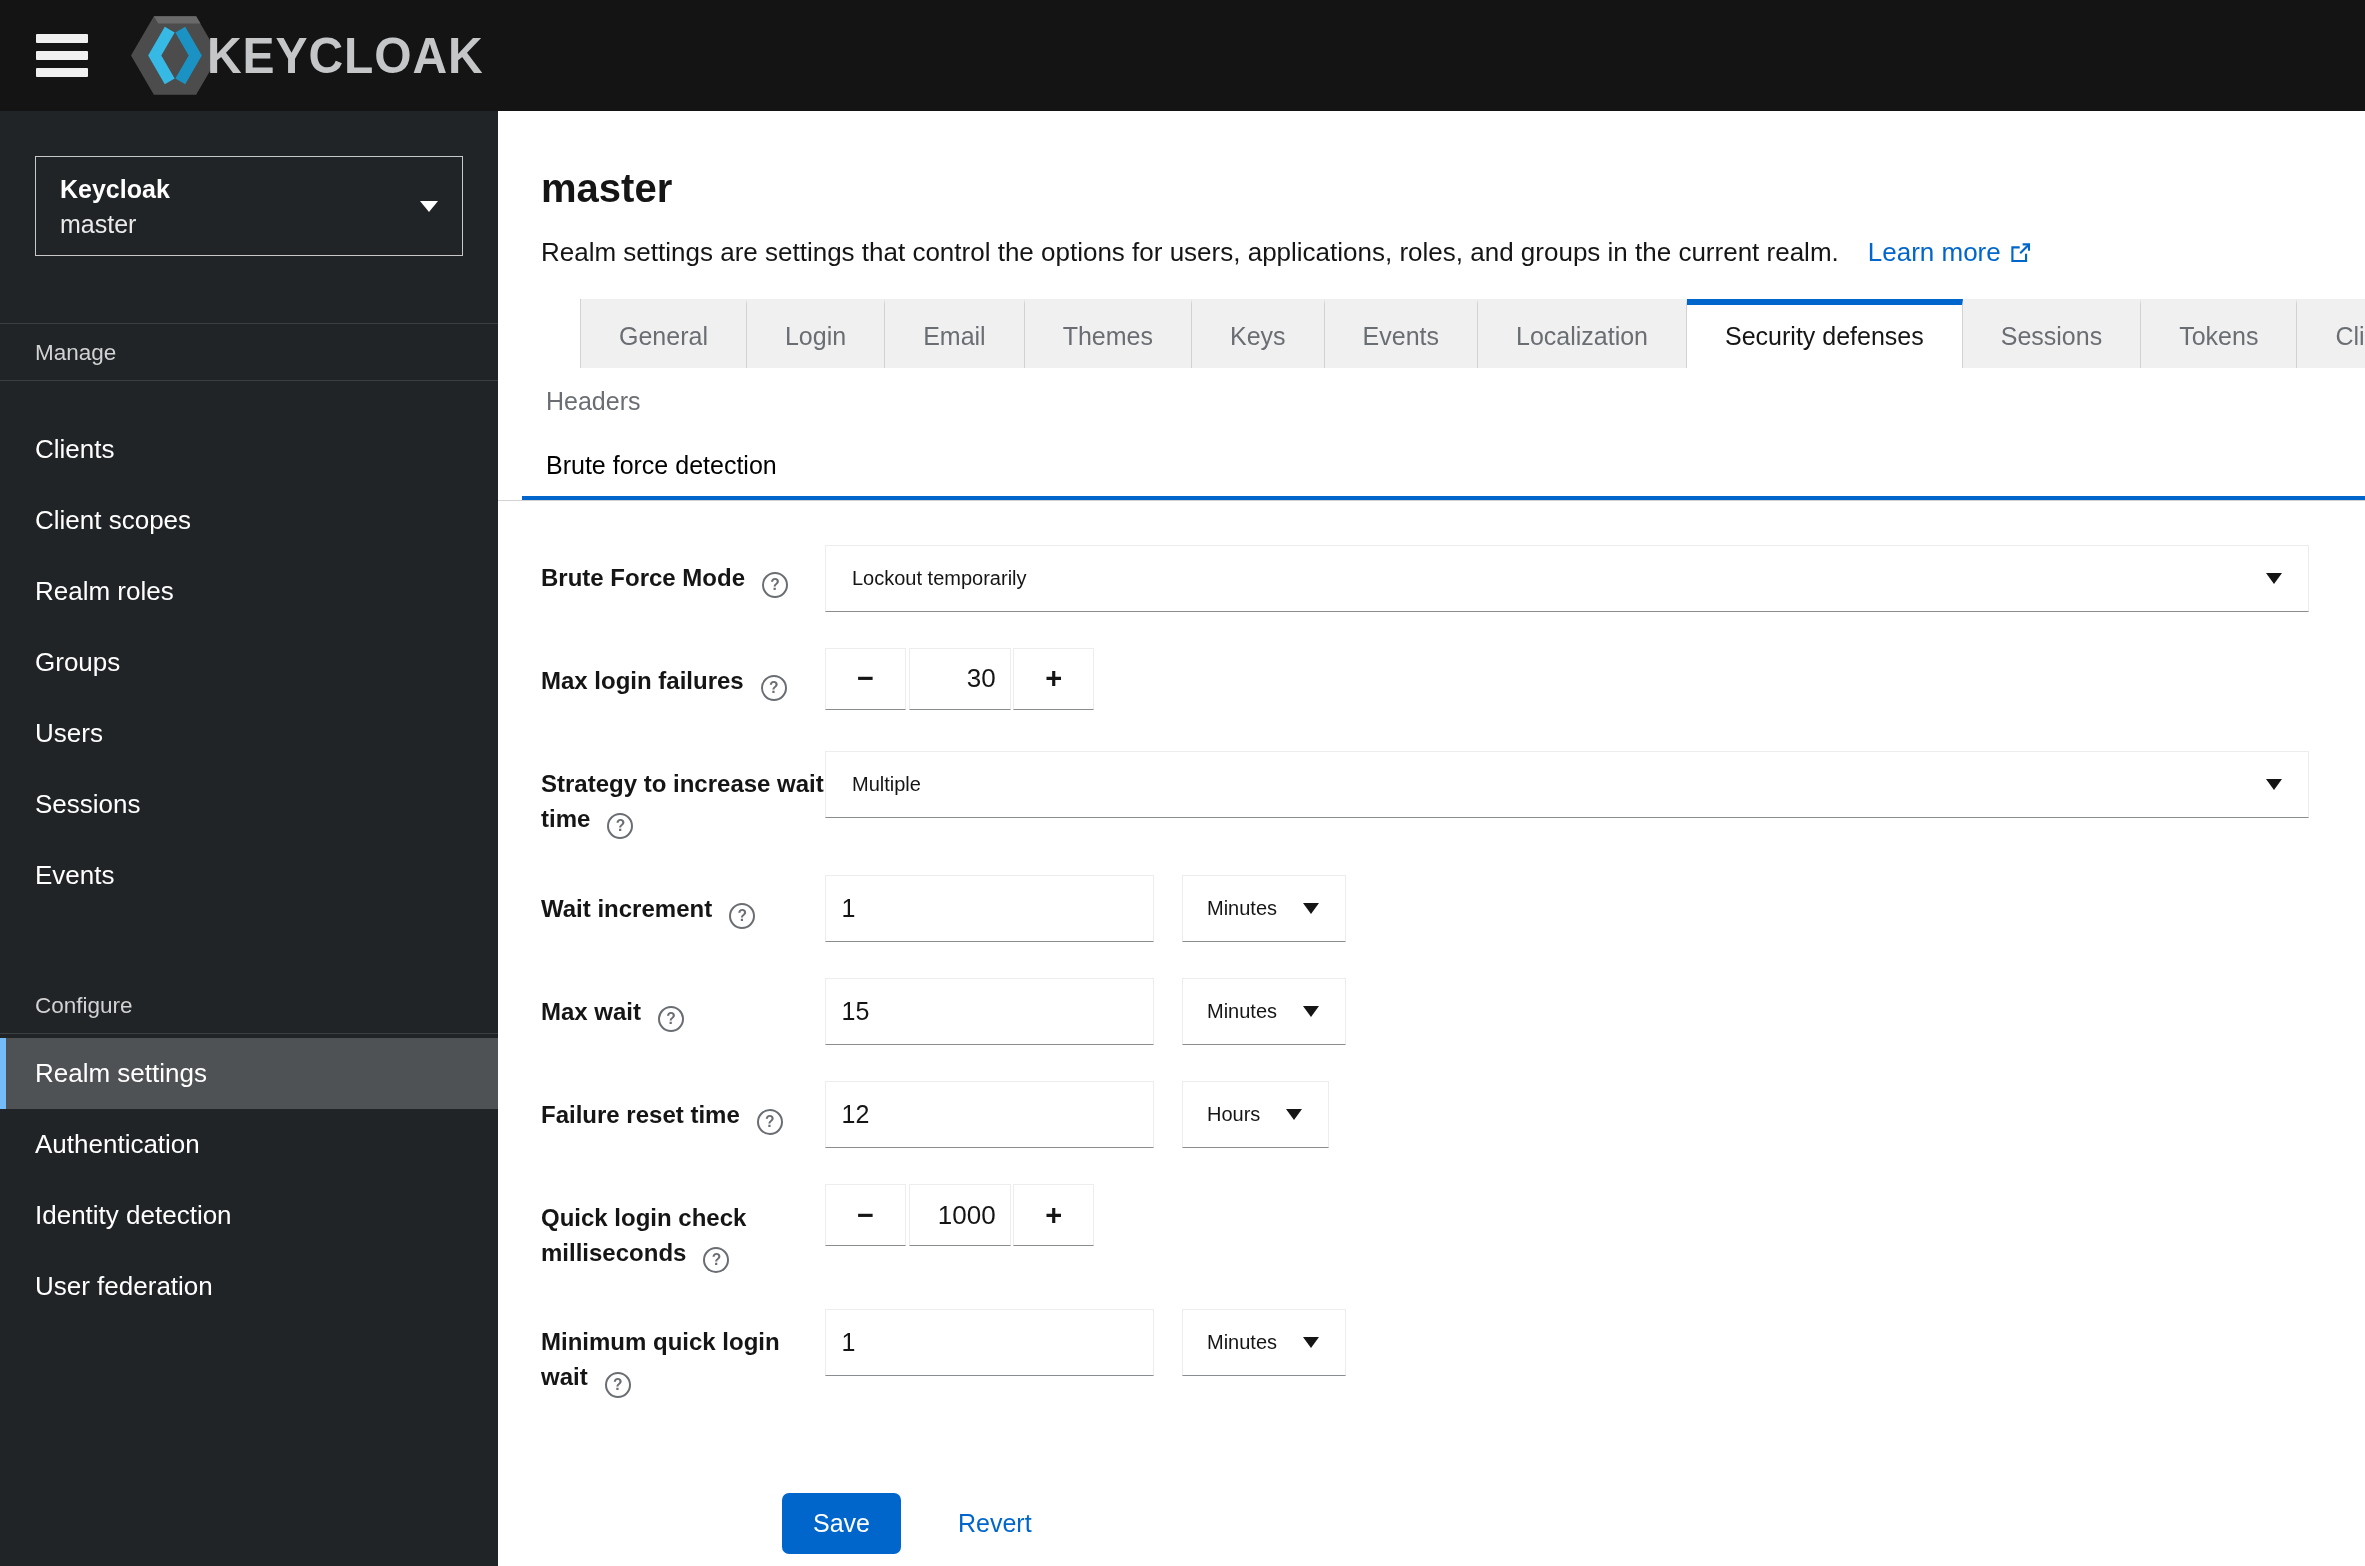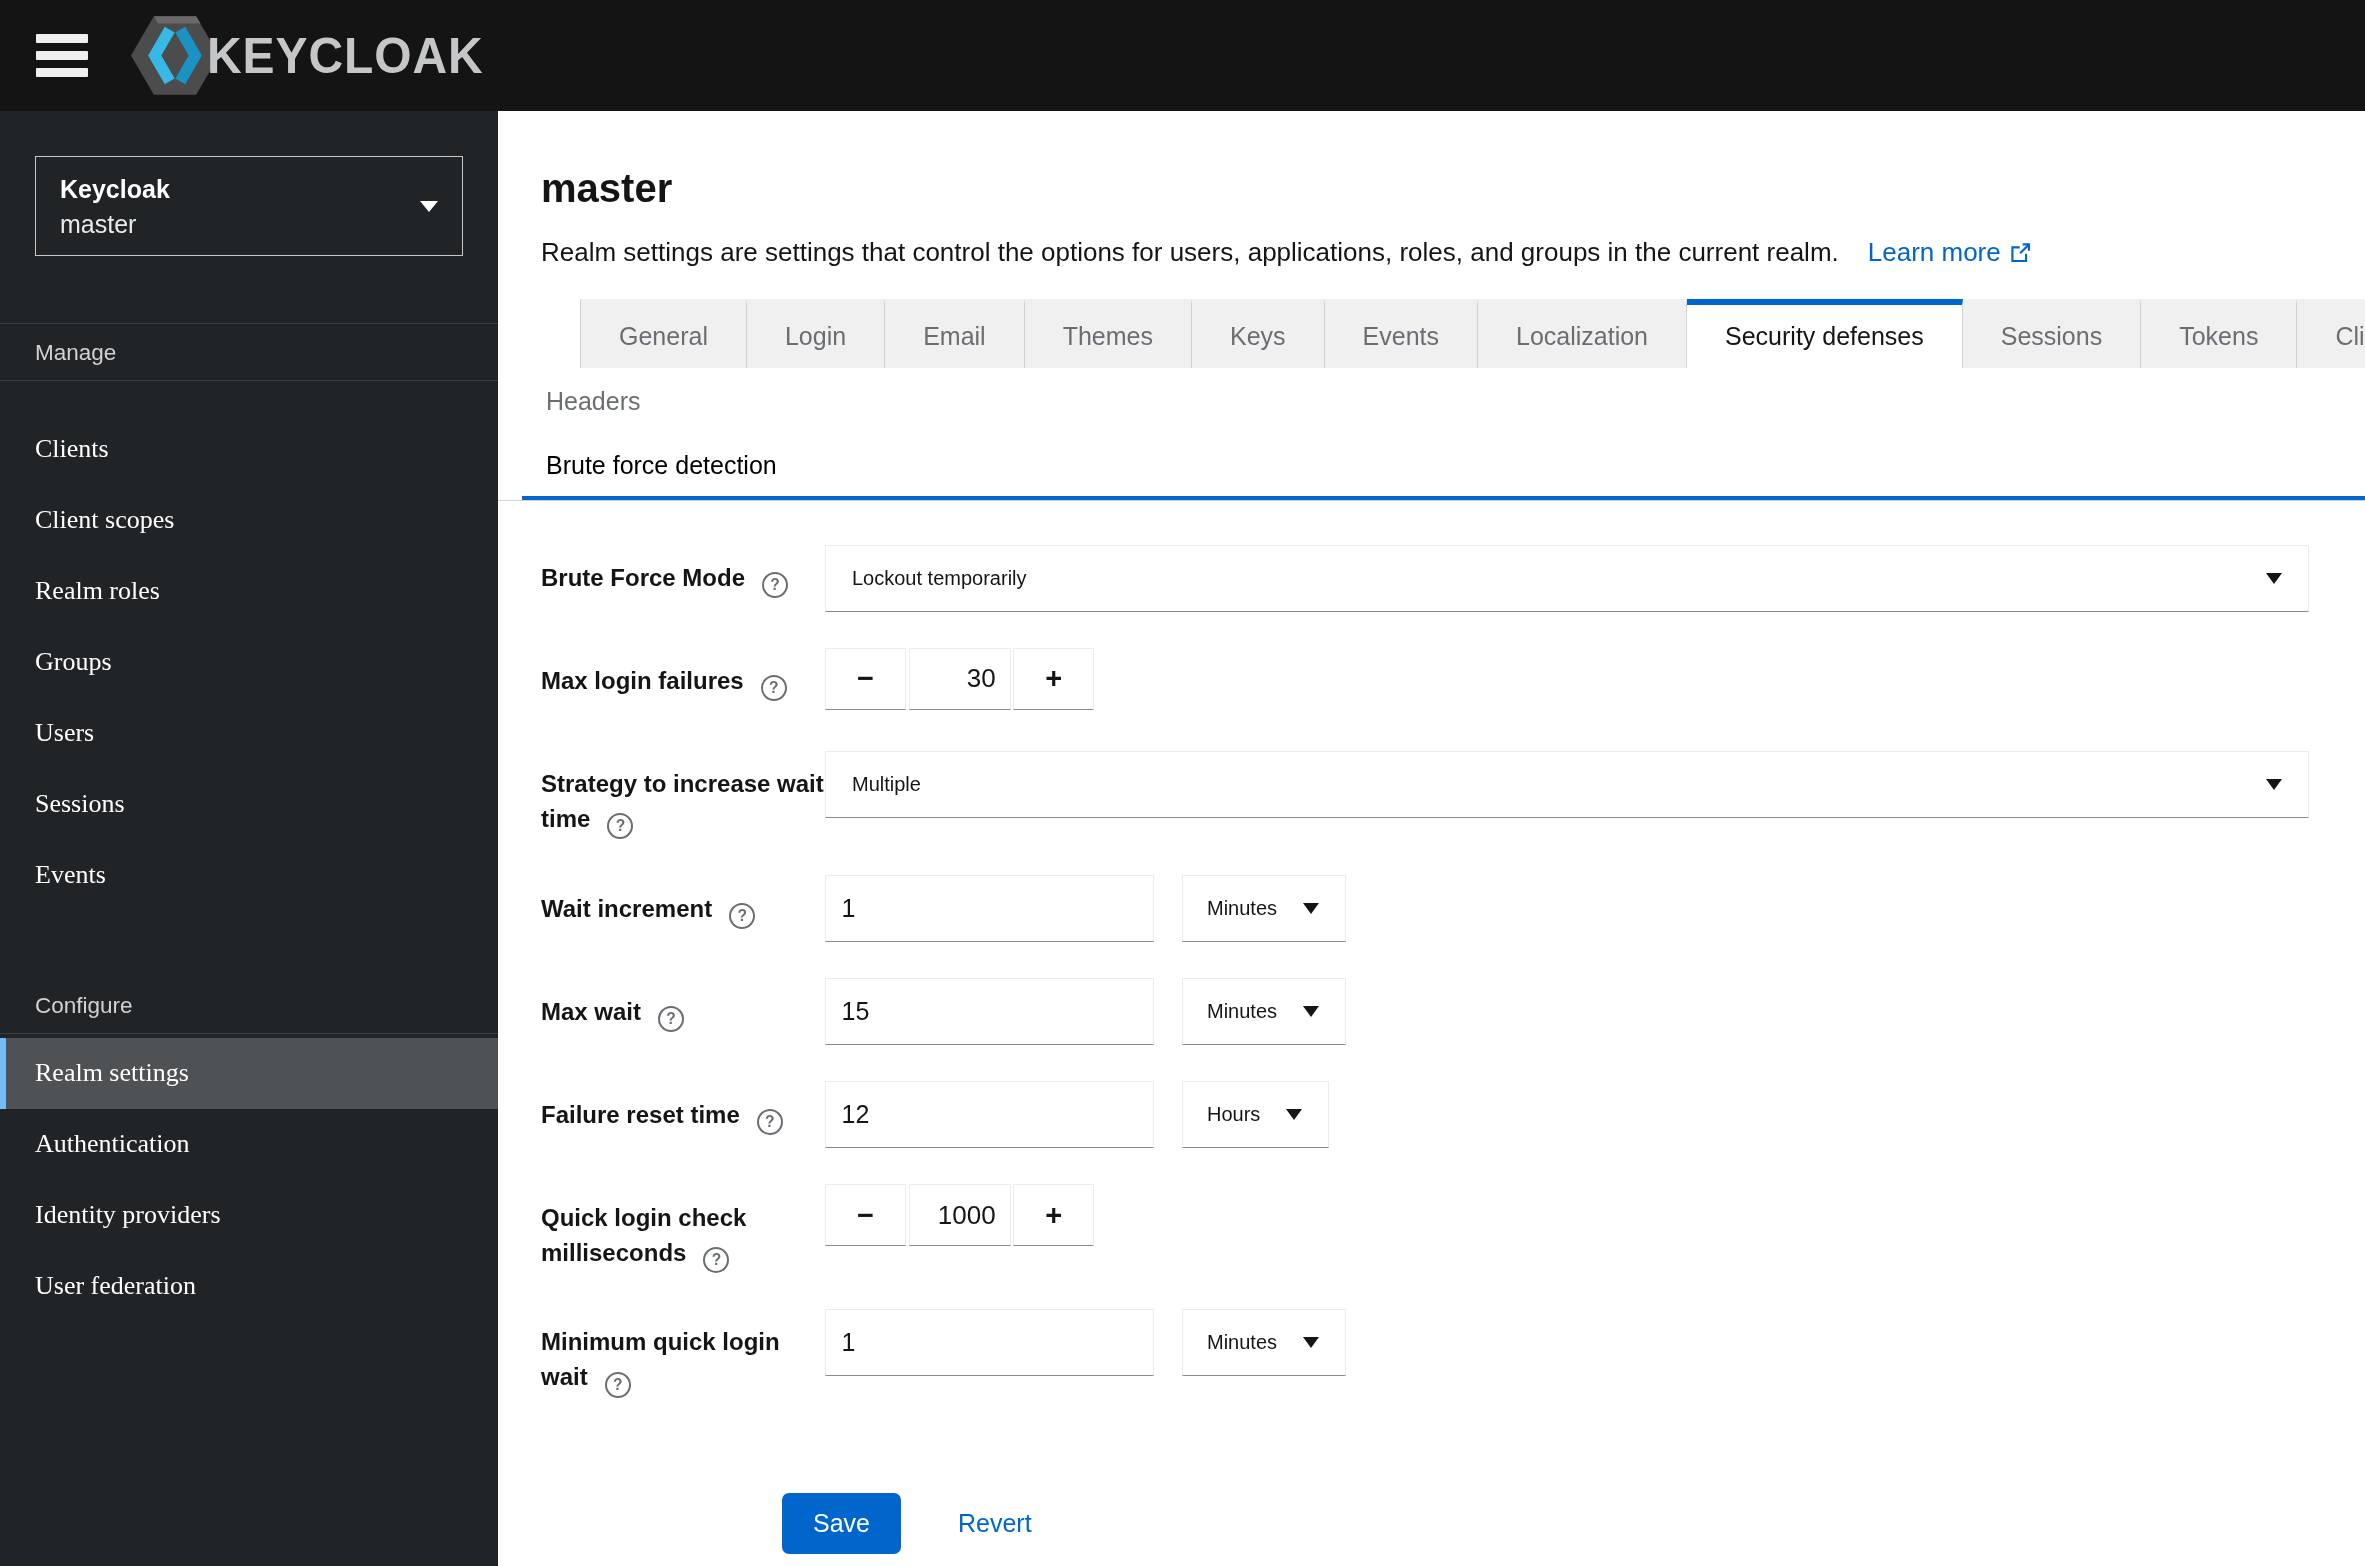--- a/index.html
+++ b/index.html
@@ -38,21 +38,21 @@
     display: flex; align-items: center; justify-content: space-between; cursor: pointer;
   }
   .realm-select .rs-name { font-weight: 700; font-size: 25px; line-height: 36px; color: #fff; }
   .realm-select .rs-realm { font-size: 25px; line-height: 35px; color: #eaeaea; }
   .caret-down-white { width: 0; height: 0; border-left: 9.5px solid transparent;
     border-right: 9.5px solid transparent; border-top: 11.2px solid #ffffff; }
 
   .nav-section.second { margin-top: 67px; }
   .nav-section-title { padding: 15.6px 35px 14px 35px; font-size: 22.5px; color: #d2d2d2; }
   .nav-divider { border-bottom: 0.9px solid #3c3f42; }
-  .nav-list { list-style: none; padding-top: 33px; font-family: Liberation Serif, serif; }
+  .nav-list { list-style: none; padding-top: 33px; }
   .nav-section.second .nav-list { padding-top: 3.5px; }
   .nav-item {
     padding: 0 35px; height: 71px; display: flex; align-items: center;
     font-size: 26px; color: #ffffff; cursor: pointer;
   }
   .nav-item.selected { background: #4f5255; box-shadow: inset 6px 0 0 0 #73bcf7; }
 
   
   .main { position: absolute; top: 111px; left: 498px; width: 1868px; height: 1455px; background: #fff; }
   .page-head { padding: 55px 0 0 43px; }
@@ -164,21 +164,21 @@
           <li class="nav-item">Sessions</li>
           <li class="nav-item">Events</li>
         </ul>
       </div>
       <div class="nav-section second">
         <div class="nav-section-title">Configure</div>
         <div class="nav-divider"></div>
         <ul class="nav-list">
           <li class="nav-item selected">Realm settings</li>
           <li class="nav-item">Authentication</li>
-          <li class="nav-item">Identity providers</li>
+          <li class="nav-item">Identity detection</li>
           <li class="nav-item">User federation</li>
         </ul>
       </div>
     </div>
 </nav>
 
 <main class="main">
   <div class="page-head">
     <h1 class="page-title">master</h1>
     <div class="page-desc-row">

